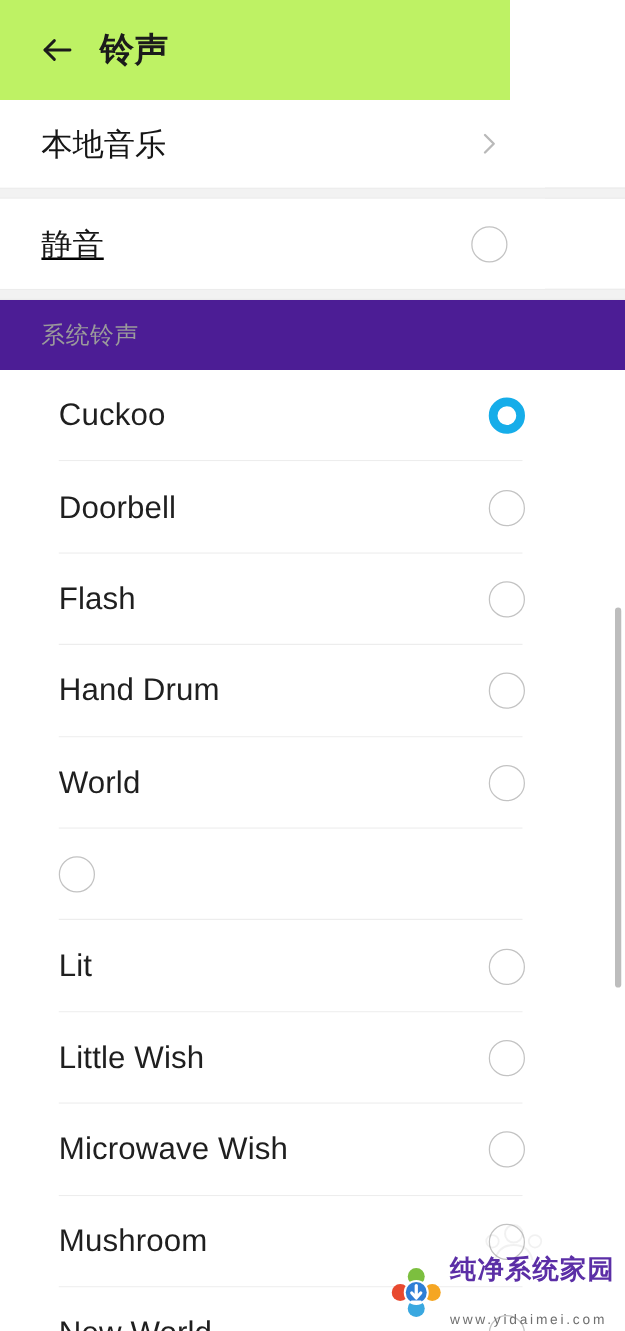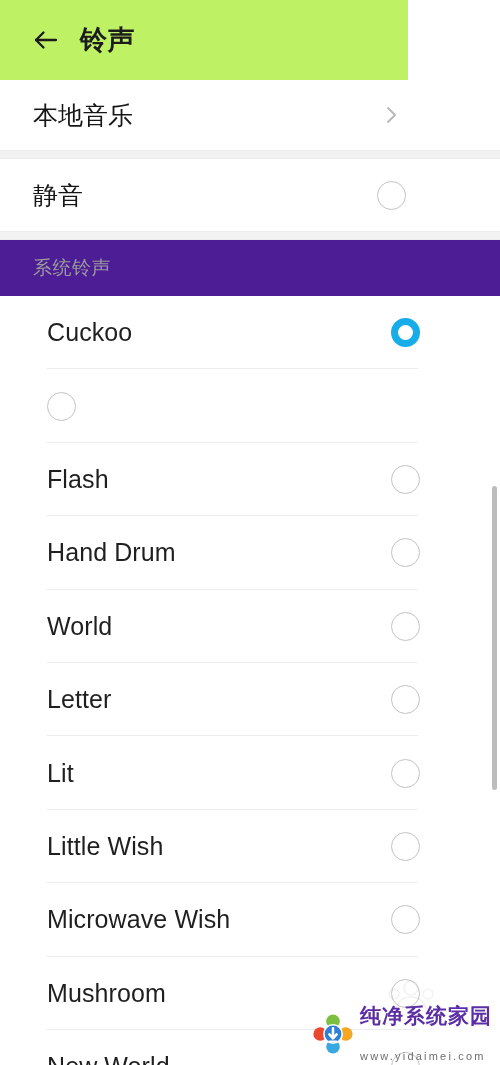--- a/index.html
+++ b/index.html
@@ -91,20 +91,21 @@
     width: 500px;
     height: 9px;
     background: #f2f2f2;
     border-top: 1px solid #ececec;
     border-bottom: 1px solid #ececec;
   }
 
   
   .row-silent {
     height: 72px;
+    text-decoration: underline;
   }
   .row-silent .row-label {
     font-size: 25px;
     color: #161616;
   }
 
   
   .section-header {
     height: 56px;
     display: flex;
@@ -255,40 +256,40 @@
       <span>系统铃声</span>
     </div>
 
     <div class="ringtone-list" id="ringtone-list">
         <div class="row row-ring">
           <div class="row-label">Cuckoo</div>
           <div class="radio checked"></div>
           <div class="divider"></div>
         </div>
         <div class="row row-ring">
+          <div class="row-label">Doorbell</div>
           <div class="radio"></div>
           <div class="divider"></div>
         </div>
         <div class="row row-ring">
           <div class="row-label">Flash</div>
           <div class="radio"></div>
           <div class="divider"></div>
         </div>
         <div class="row row-ring">
           <div class="row-label">Hand Drum</div>
           <div class="radio"></div>
           <div class="divider"></div>
         </div>
         <div class="row row-ring">
           <div class="row-label">World</div>
           <div class="radio"></div>
           <div class="divider"></div>
         </div>
         <div class="row row-ring">
-          <div class="row-label">Letter</div>
           <div class="radio"></div>
           <div class="divider"></div>
         </div>
         <div class="row row-ring">
           <div class="row-label">Lit</div>
           <div class="radio"></div>
           <div class="divider"></div>
         </div>
         <div class="row row-ring">
           <div class="row-label">Little Wish</div>

